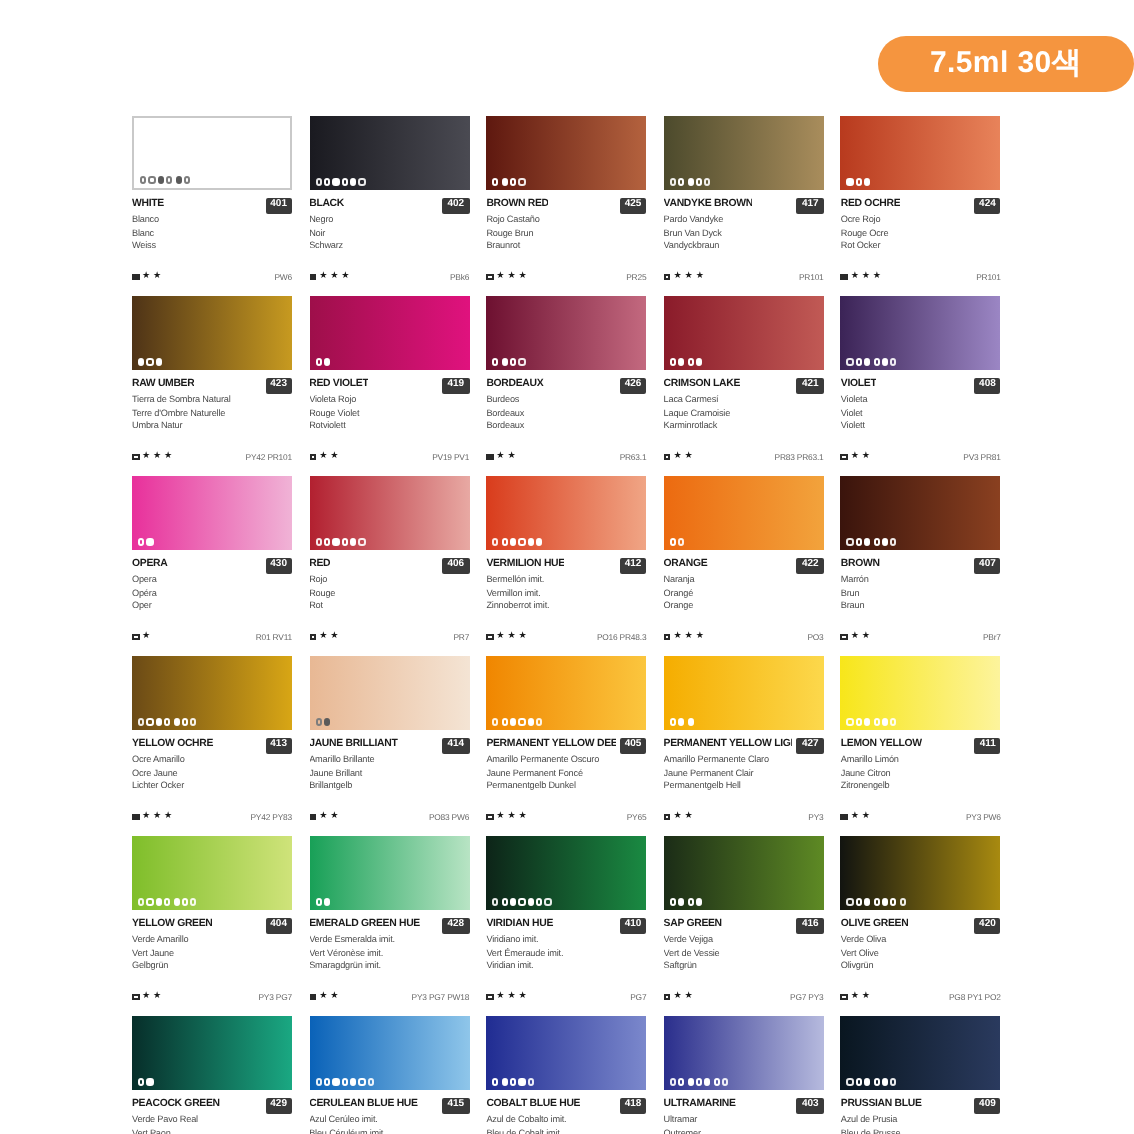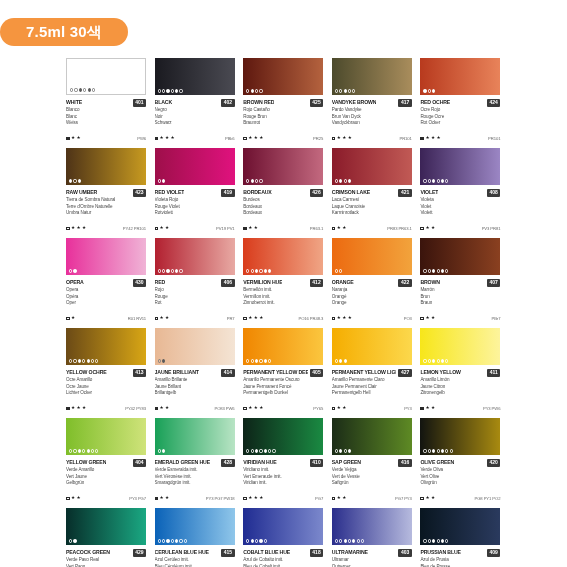--- a/index.html
+++ b/index.html
@@ -12,21 +12,21 @@
   #page {
     position: relative;
     width: 567px; height: 567px;
     background: #ffffff;
   }
 
   
   .header-wrap {
     width: 100%;
     display: flex;
-    justify-content: flex-start;
+    justify-content: flex-end;
     align-items: center;
     padding-top: 14px;
     height: 50px;
   }
   .title-pill {
     background: #f5953f;
     color: #ffffff;
     font-size: 15px;
     font-weight: bold;
     letter-spacing: 0.2px;

